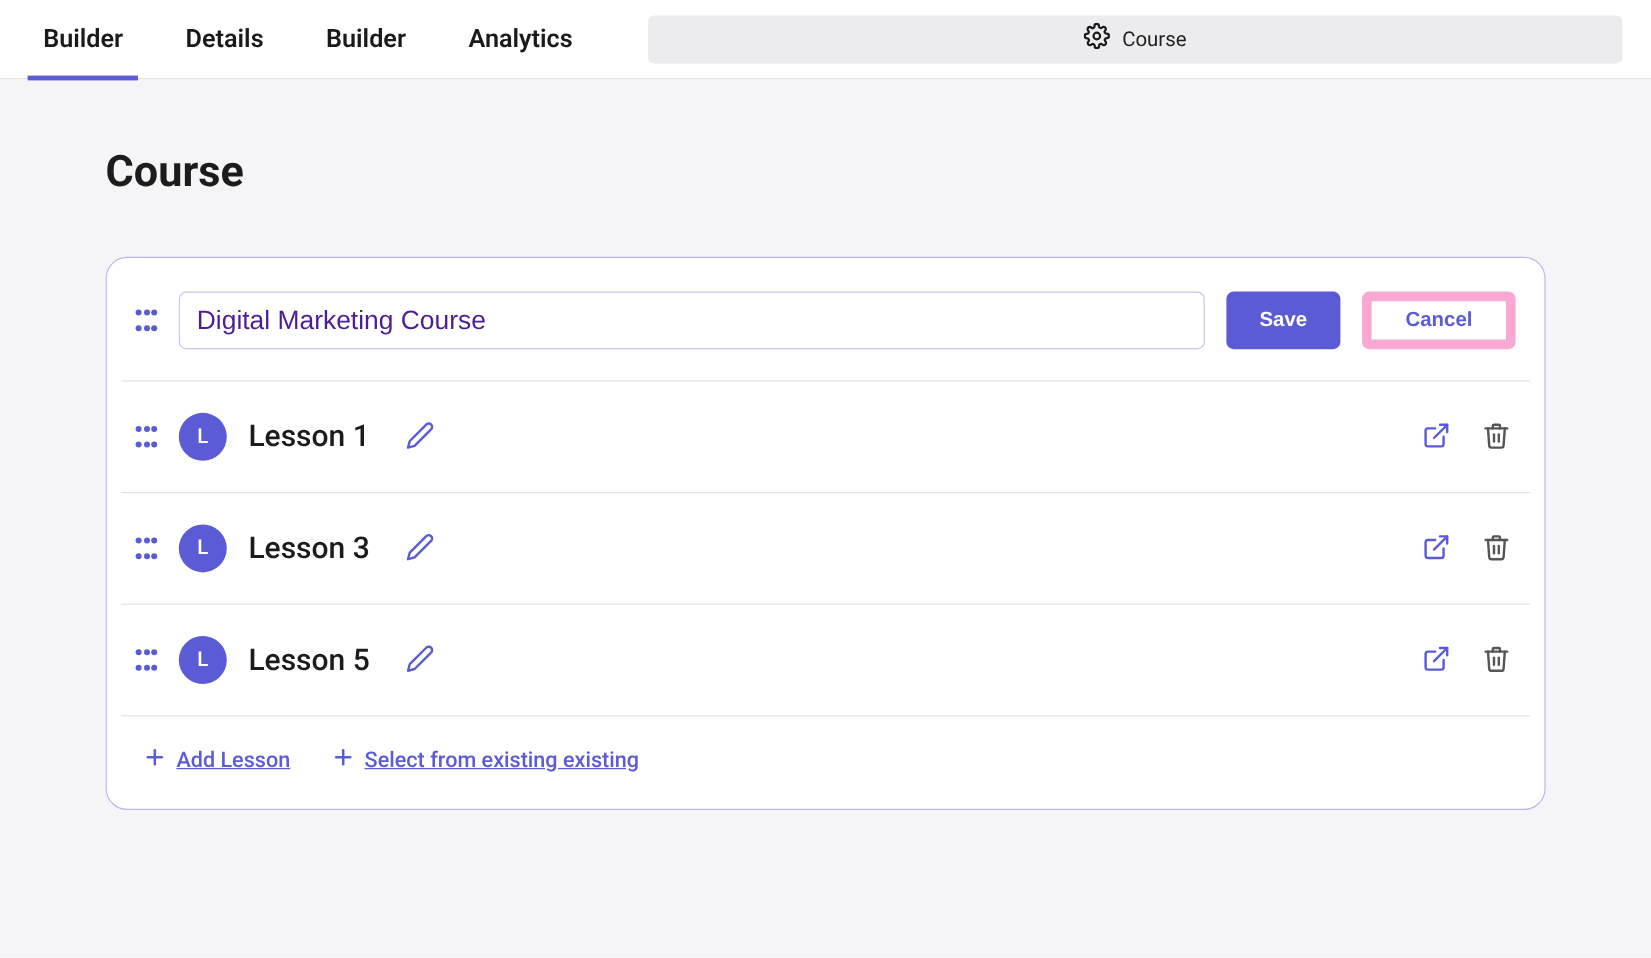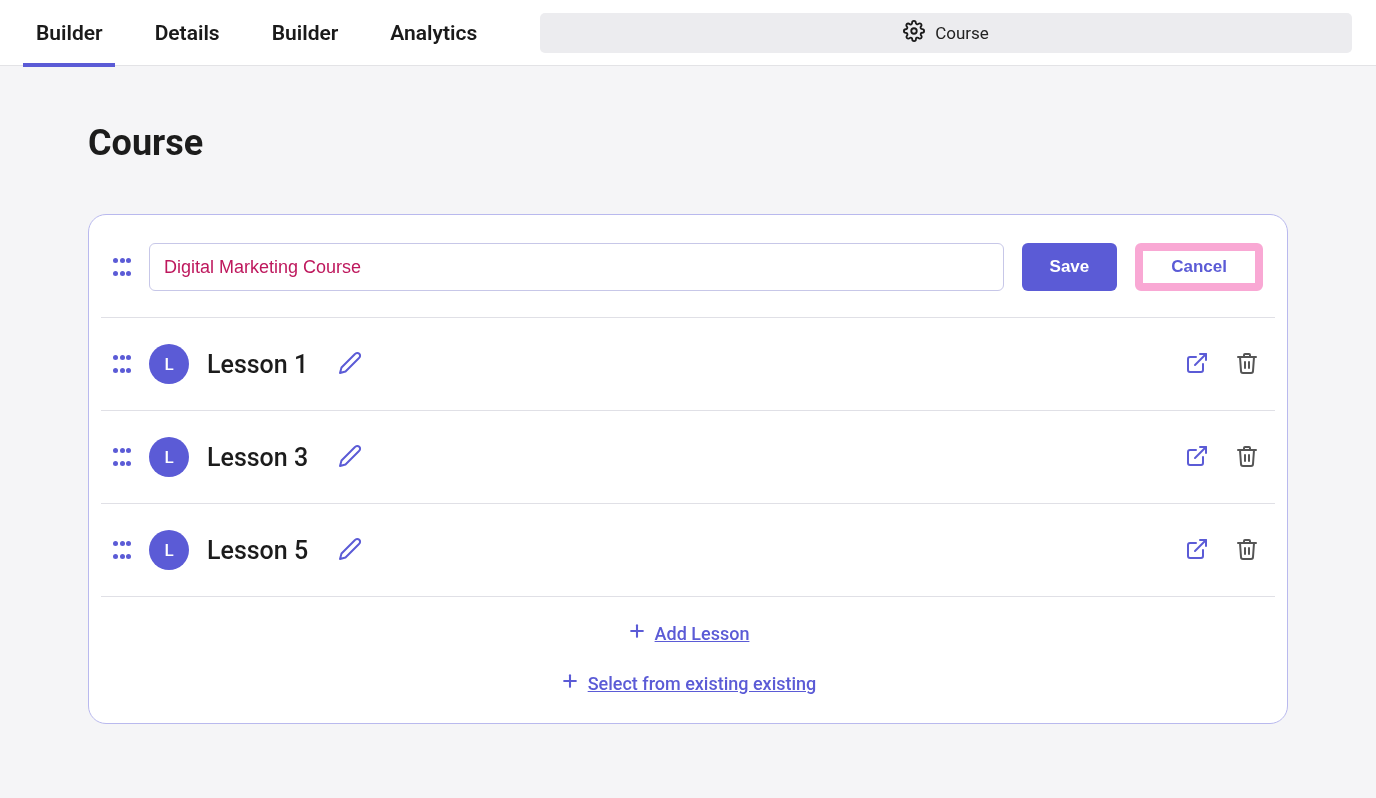--- a/index.html
+++ b/index.html
@@ -98,22 +98,22 @@
   }
   .drag-icon span {
     width: 5px; height: 5px; background: #5b5bd6; border-radius: 50%;
   }
   .title-input {
     flex: 1;
     height: 48px;
     border: 1px solid #c7c7e8;
     border-radius: 6px;
     padding: 0 14px;
-    font-size: 18px;
-    color: #be185d;
+    font-size: 22px;
+    color: #4c1d95;
     outline: none;
     background: #fff;
   }
   .btn {
     height: 48px;
     border-radius: 6px;
     font-size: 17px;
     font-weight: 700;
     padding: 0 28px;
     cursor: pointer;
@@ -167,21 +167,20 @@
   }
   .spacer { flex: 1; }
   svg.small { width: 24px; height: 24px; stroke: #5b5bd6; }
   svg.open-ext { width: 24px; height: 24px; stroke: #5b5bd6; }
   svg.trash { width: 24px; height: 24px; stroke: #555; }
   .footer-actions {
     display: flex;
     align-items: center;
     gap: 14px;
     padding: 18px 8px 6px 8px;
-    flex-direction: column;
   }
   .footer-link {
     display: inline-flex;
     align-items: center;
     gap: 8px;
     color: #5b5bd6;
     font-size: 18px;
     font-weight: 500;
     cursor: pointer;
     padding: 6px 10px;

